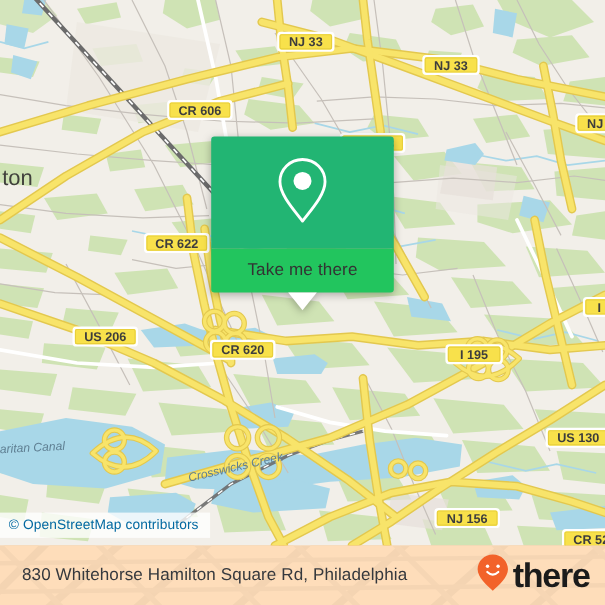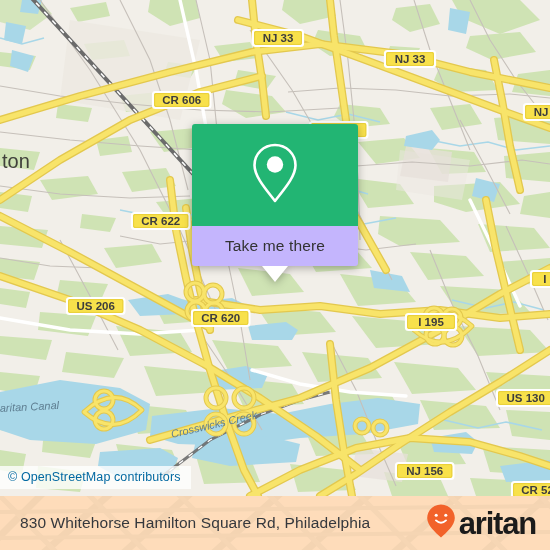--- a/index.html
+++ b/index.html
@@ -28,21 +28,21 @@
   #popup{
     position:absolute;left:192px;top:124px;width:166px;
     z-index:60;
     filter:drop-shadow(0 2px 4px rgba(0,0,0,.30));
   }
   #popup-head{
     background:#22b573;height:102px;border-radius:3px 3px 0 0;
     display:flex;align-items:center;justify-content:center;
   }
   #popup-body{
-    background:#c4b5fd;height:40px;border-radius:0 0 3px 3px;
+    background:#22c55e;height:40px;border-radius:0 0 3px 3px;
     display:flex;align-items:center;justify-content:center;
     font-size:15.5px;color:#333;letter-spacing:.15px;
   }
   #popup-tail{
     position:absolute;left:50%;top:142px;margin-left:-13px;
     width:0;height:0;
     border-left:13px solid transparent;
     border-right:13px solid transparent;
     border-top:16px solid #fff;
   }
@@ -488,17 +488,17 @@
 
     <div id="brand">
       <span>
         <svg width="30" height="36" viewBox="0 0 30 36">
           <path d="M15 1.5 C7.3 1.5 1.2 7.6 1.2 15.1 C1.2 22.6 9.6 29.6 15 34.6 C20.4 29.6 28.8 22.6 28.8 15.1 C28.8 7.6 22.7 1.5 15 1.5 Z" fill="#f2622a"></path>
           <circle cx="10.2" cy="12.3" r="1.55" fill="#ffffff"></circle>
           <circle cx="19.8" cy="12.3" r="1.55" fill="#ffffff"></circle>
           <path d="M10 17.4 Q15 22.2 20 17.4" fill="none" stroke="#ffffff" stroke-width="1.9" stroke-linecap="round"></path>
         </svg>
       </span>
-      <span id="brand-word">aritan</span>
+      <span id="brand-word">there</span>
     </div>
   </div>
 
 </div>
 
 </body></html>

